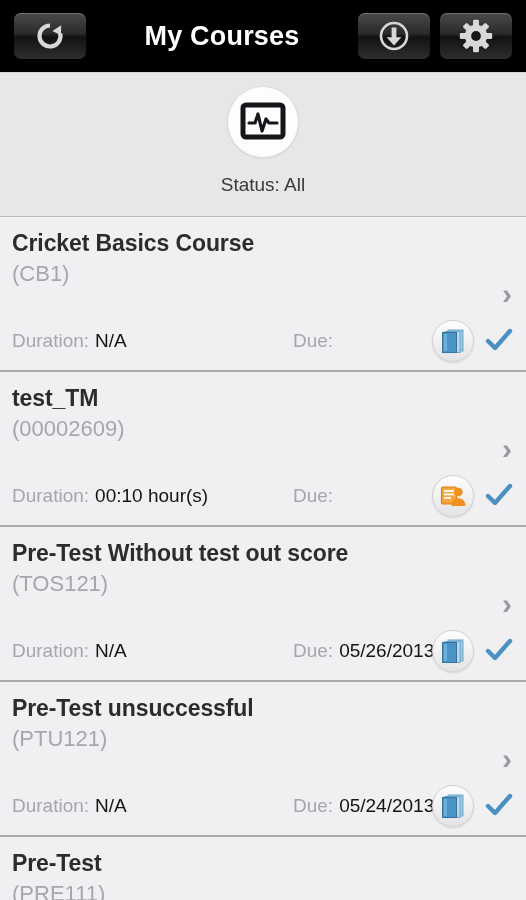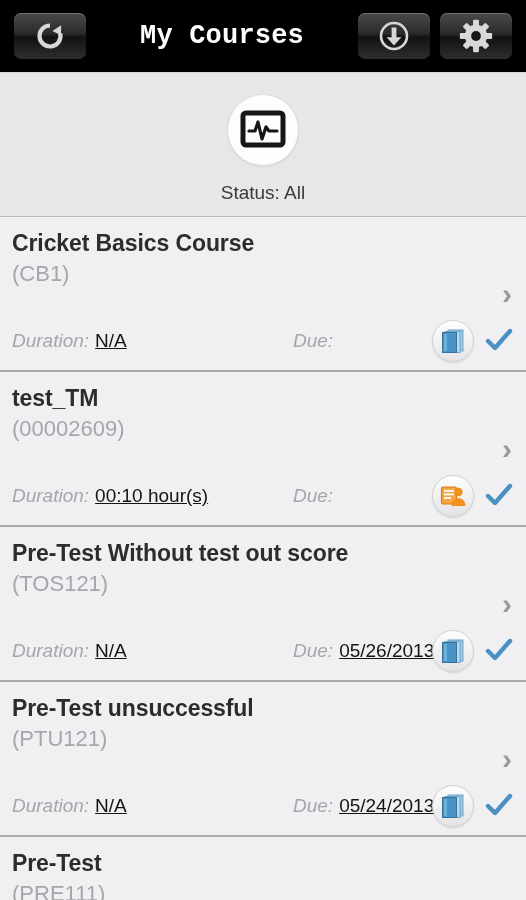--- a/index.html
+++ b/index.html
@@ -31,33 +31,32 @@
   .hdr-title {
     flex:1 1 auto;
     text-align:center;
     color:#fff;
     font-size:27px;
     font-weight:bold;
     letter-spacing:.2px;
     text-shadow:0 -1px 0 rgba(0,0,0,.9);
     padding:0 6px;
     white-space:nowrap;
-    font-family:Liberation Mono, monospace;
   }
   .hdr-right { display:flex; gap:10px; flex:0 0 auto; }
 
   
   .filterbar {
     flex:0 0 145px;
     background:#e9e7e5;
     border-bottom:1px solid #b9b9b9;
     border-top:1px solid #d8d6d4;
     display:flex;
     align-items:flex-start;
-    padding-top:21px;
+    padding-top:13px;
   }
   .filter-cell {
     flex:1 1 50%;
     display:flex; flex-direction:column; align-items:center;
     cursor:pointer;
   }
   .filter-circle {
     width:72px; height:72px;
     border-radius:50%;
     background:#fdfdfd;
@@ -104,22 +103,22 @@
     font-weight:bold;
     color:#9a9a9e;
     line-height:1;
     font-family:"Liberation Sans", sans-serif;
   }
   .meta {
     position:absolute;
     left:12px; right:12px; bottom:18px;
     display:flex; align-items:center;
   }
-  .meta-lbl { font-size:19px; color:#a6a6ab;font-style:italic; }
-  .meta-val { font-size:19px; color:#141416; margin-left:6px; white-space:nowrap;text-decoration:underline; }
+  .meta-lbl { font-size:19px; color:#a6a6ab; }
+  .meta-val { font-size:19px; color:#141416; margin-left:6px; white-space:nowrap; }
   .meta-duration { display:flex; align-items:baseline; }
   .meta-due { display:flex; align-items:baseline; position:absolute; left:240px;margin-left:41px; }
   .meta-icons {
     position:absolute; right:0; top:50%;
     transform:translateY(-50%);
     display:flex; align-items:center; gap:10px;
   }
   .type-circle {
     width:42px; height:42px; border-radius:50%;
     background:linear-gradient(to bottom,#fefefe,#e4e4e6);

